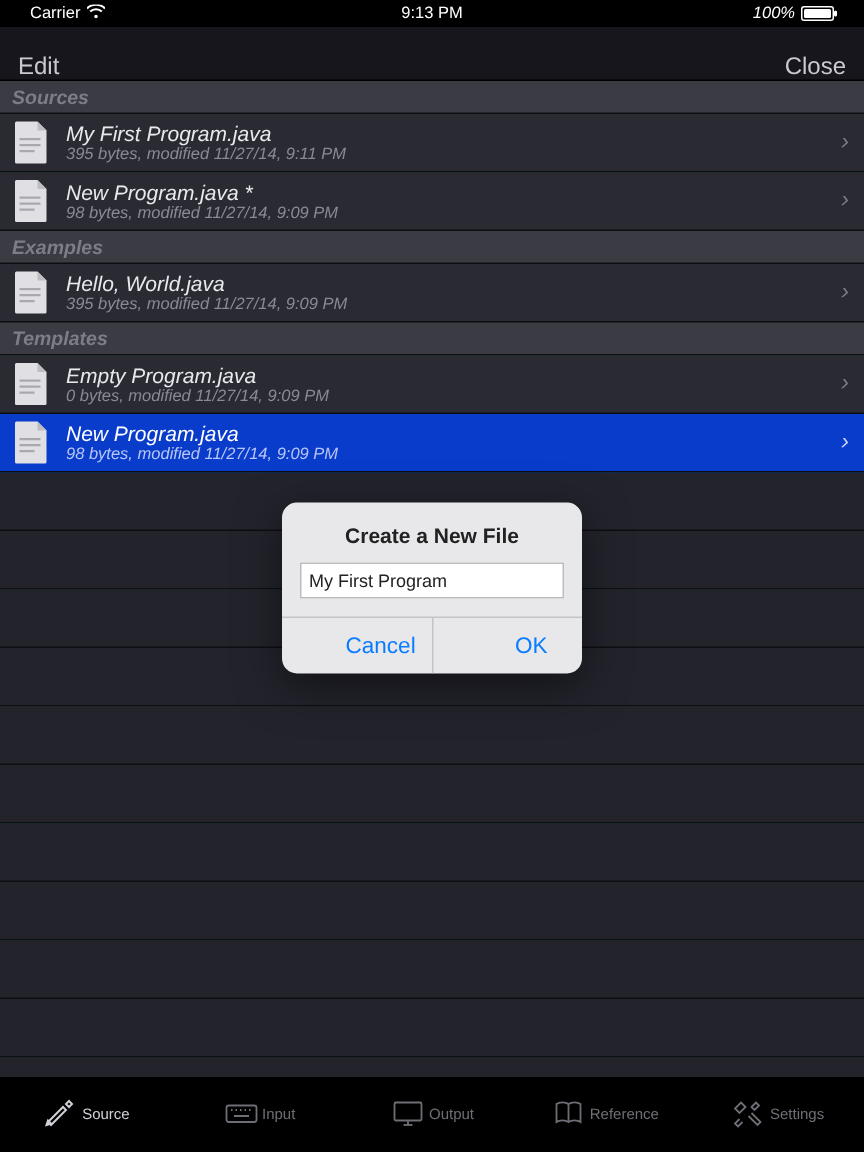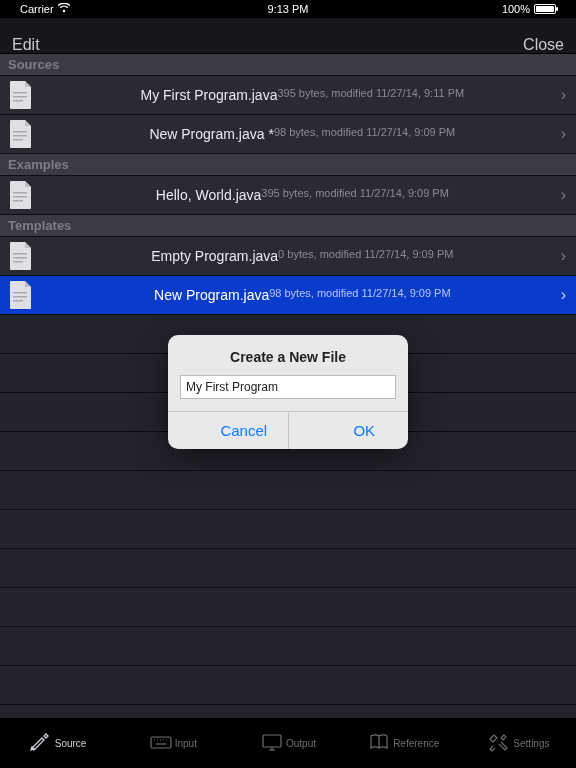--- a/index.html
+++ b/index.html
@@ -2,50 +2,50 @@
 <html><head>
 <meta charset="utf-8">
 <style>
   * { box-sizing: border-box; margin: 0; padding: 0; font-family: -apple-system, "Helvetica Neue", Arial, sans-serif; }
   html,body { width:576px; height:768px; background:#000; overflow:hidden; }
   .screen { width:576px; height:768px; background:#1a1a22; position:relative; display:flex; flex-direction:column; }
   
   .statusbar { height:18px; background:#000; color:#fff; font-size:11px; display:flex; align-items:center; padding:0 20px; }
   .statusbar .left { display:flex; align-items:center; gap:4px; flex:1; }
   .statusbar .center { flex:1; text-align:center; }
-  .statusbar .right { flex:1; text-align:right; display:flex; justify-content:flex-end; align-items:center; gap:4px;}
+  .statusbar .right { flex:1; text-align:right; display:flex; justify-content:flex-end; align-items:center; gap:4px;font-style:italic;}
   .battery { width:22px; height:10px; border:1px solid #fff; border-radius:2px; position:relative; display:inline-block; vertical-align:middle;}
   .battery::after { content:""; position:absolute; right:-3px; top:2px; width:2px; height:4px; background:#fff; border-radius:1px;}
   .battery .fill { position:absolute; left:1px; top:1px; bottom:1px; right:1px; background:#fff; border-radius:1px;}
   .wifi { display:inline-block; }
   
   .navbar { height:36px; background:#16161c; display:flex; align-items:center; justify-content:space-between; padding:0 12px; color:#c9c9d0; font-size:16px; border-bottom:1px solid #000;}
   .navbar span { cursor:pointer;margin-top:18px; }
   
-  .list { flex:1; overflow:hidden; background:#0f766e; }
+  .list { flex:1; overflow:hidden; background:#0f766e;font-style:italic; }
   .section-header { background:#3b3b44; color:#7d7d86; font-size:13px; font-weight:600; padding:3px 8px; border-bottom:1px solid #0e0e12;}
   .row { display:flex; align-items:center; height:39px; padding:0 10px 0 8px; background:#2a2a33; border-bottom:1px solid #0e0e12; position:relative;}
   .row.selected { background:#0a3ccc; }
   .row .doc-icon { width:26px; height:30px; margin-right:10px; flex-shrink:0; }
-  .row .text { flex:1; display:flex; justify-content:center; line-height:1.15; }
+  .row .text { flex:1; display:flex; flex-direction:column; justify-content:center; line-height:1.15; }
   .row .title { color:#e8e8ee; font-size:14px; }
   .row.selected .title { color:#fff; }
   .row .meta { color:#8a8a93; font-size:11px; }
   .row.selected .meta { color:#b8c6f5; }
   .chevron { color:#7d7d86; font-size:16px; }
   .row.selected .chevron { color:#cdd7fb; }
   .empty-row { height:39px; border-bottom:1px solid #0e0e12; background:#23232c; }
   
   .tabbar { height:50px; background:#000; display:flex; }
   .tab { flex:1; display:flex; flex-direction:row; align-items:center; justify-content:center; color:#6e6e76; font-size:10px; gap:2px;}
   .tab.active { color:#d0d0d8; }
   .tab svg { width:24px; height:20px; }
   
   .overlay { position:absolute; inset:0; display:flex; align-items:flex-start; justify-content:center; pointer-events:none;}
-  .dialog { margin-top:335px; width:240px; background:#e8e8ea; border-radius:10px; overflow:hidden; box-shadow:0 8px 30px rgba(0,0,0,.5); pointer-events:auto;}
+  .dialog { margin-top:335px; width:200px; background:#e8e8ea; border-radius:10px; overflow:hidden; box-shadow:0 8px 30px rgba(0,0,0,.5); pointer-events:auto;}
   .dialog .dlg-title { text-align:center; font-size:14px; font-weight:600; color:#222; padding:14px 10px 10px;}
   .dialog .dlg-body { padding:0 12px 12px; }
   .dialog input { width:100%; height:24px; border:1px solid #bcbcbe; background:#fff; font-size:12px; padding:0 5px; color:#222;}
   .dlg-buttons { display:flex; border-top:1px solid #c4c4c6; }
   .dlg-buttons div { flex:1; text-align:center; padding:10px 0; color:#0a7cff; font-size:15px; cursor:pointer;margin-left:32px;}
   .dlg-buttons div:first-child { border-right:1px solid #c4c4c6; }
   .dlg-buttons .ok { font-weight:400; }
   
   .doc-icon svg { width:100%; height:100%; }
 </style>

